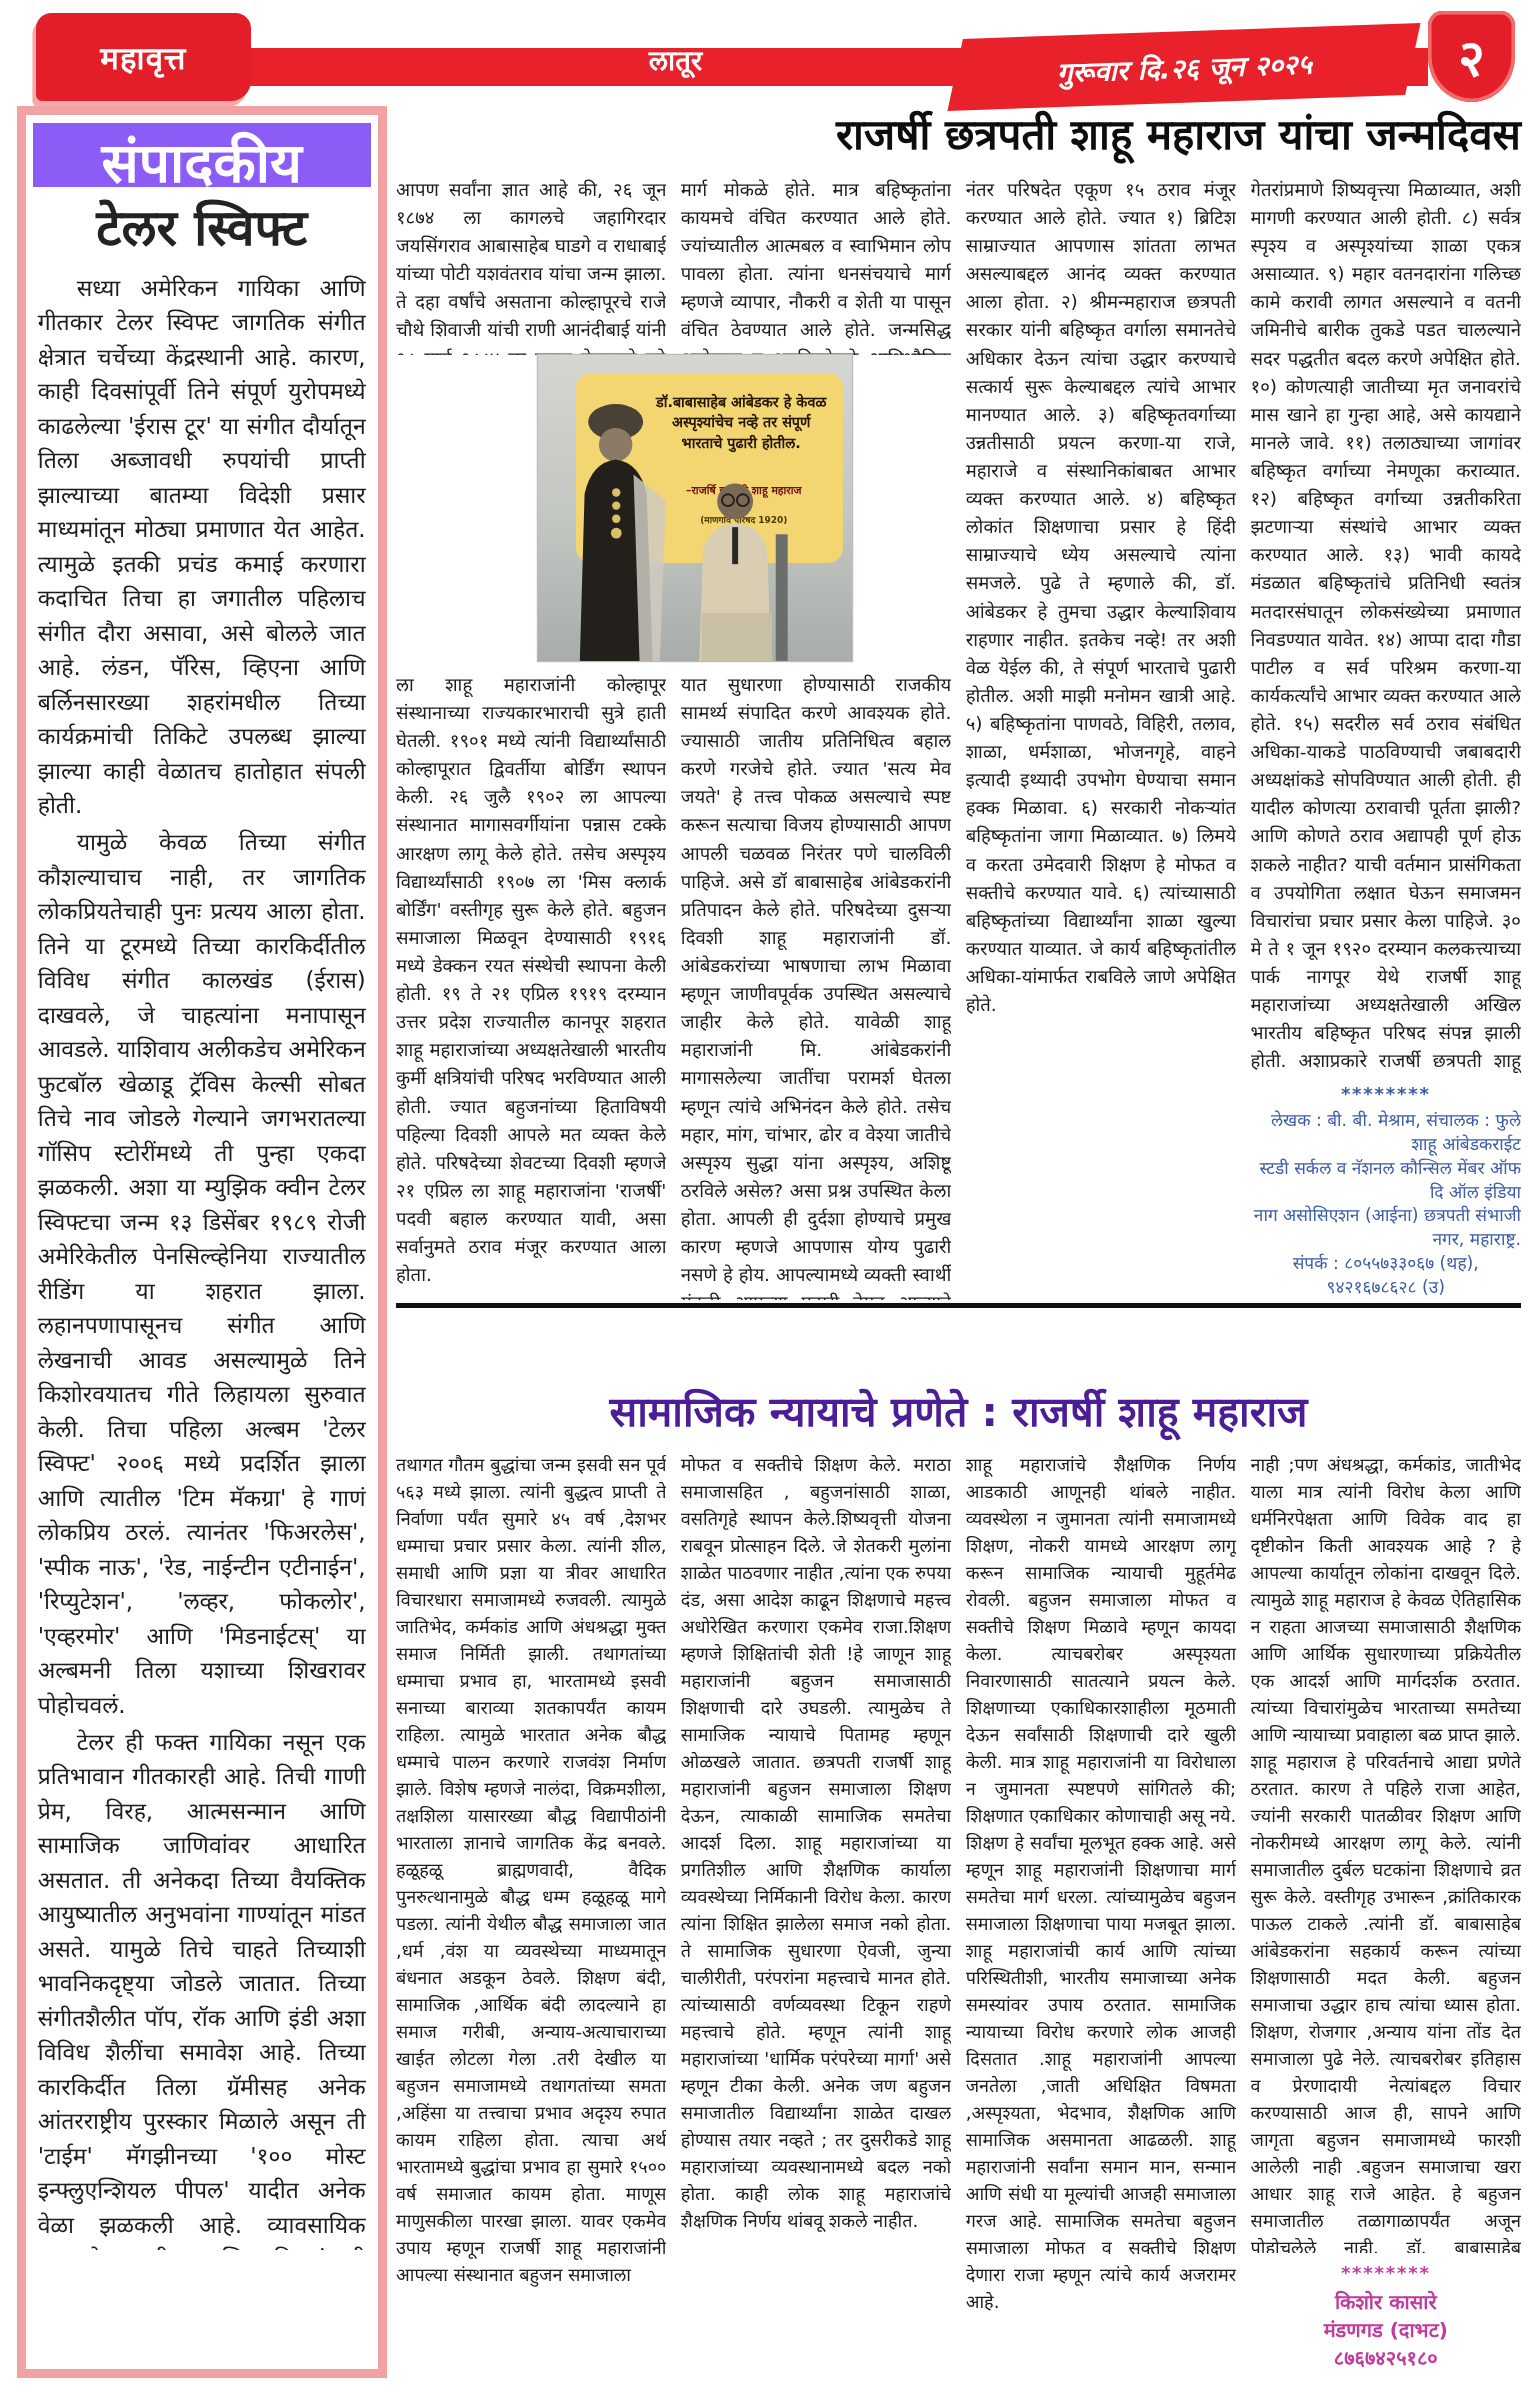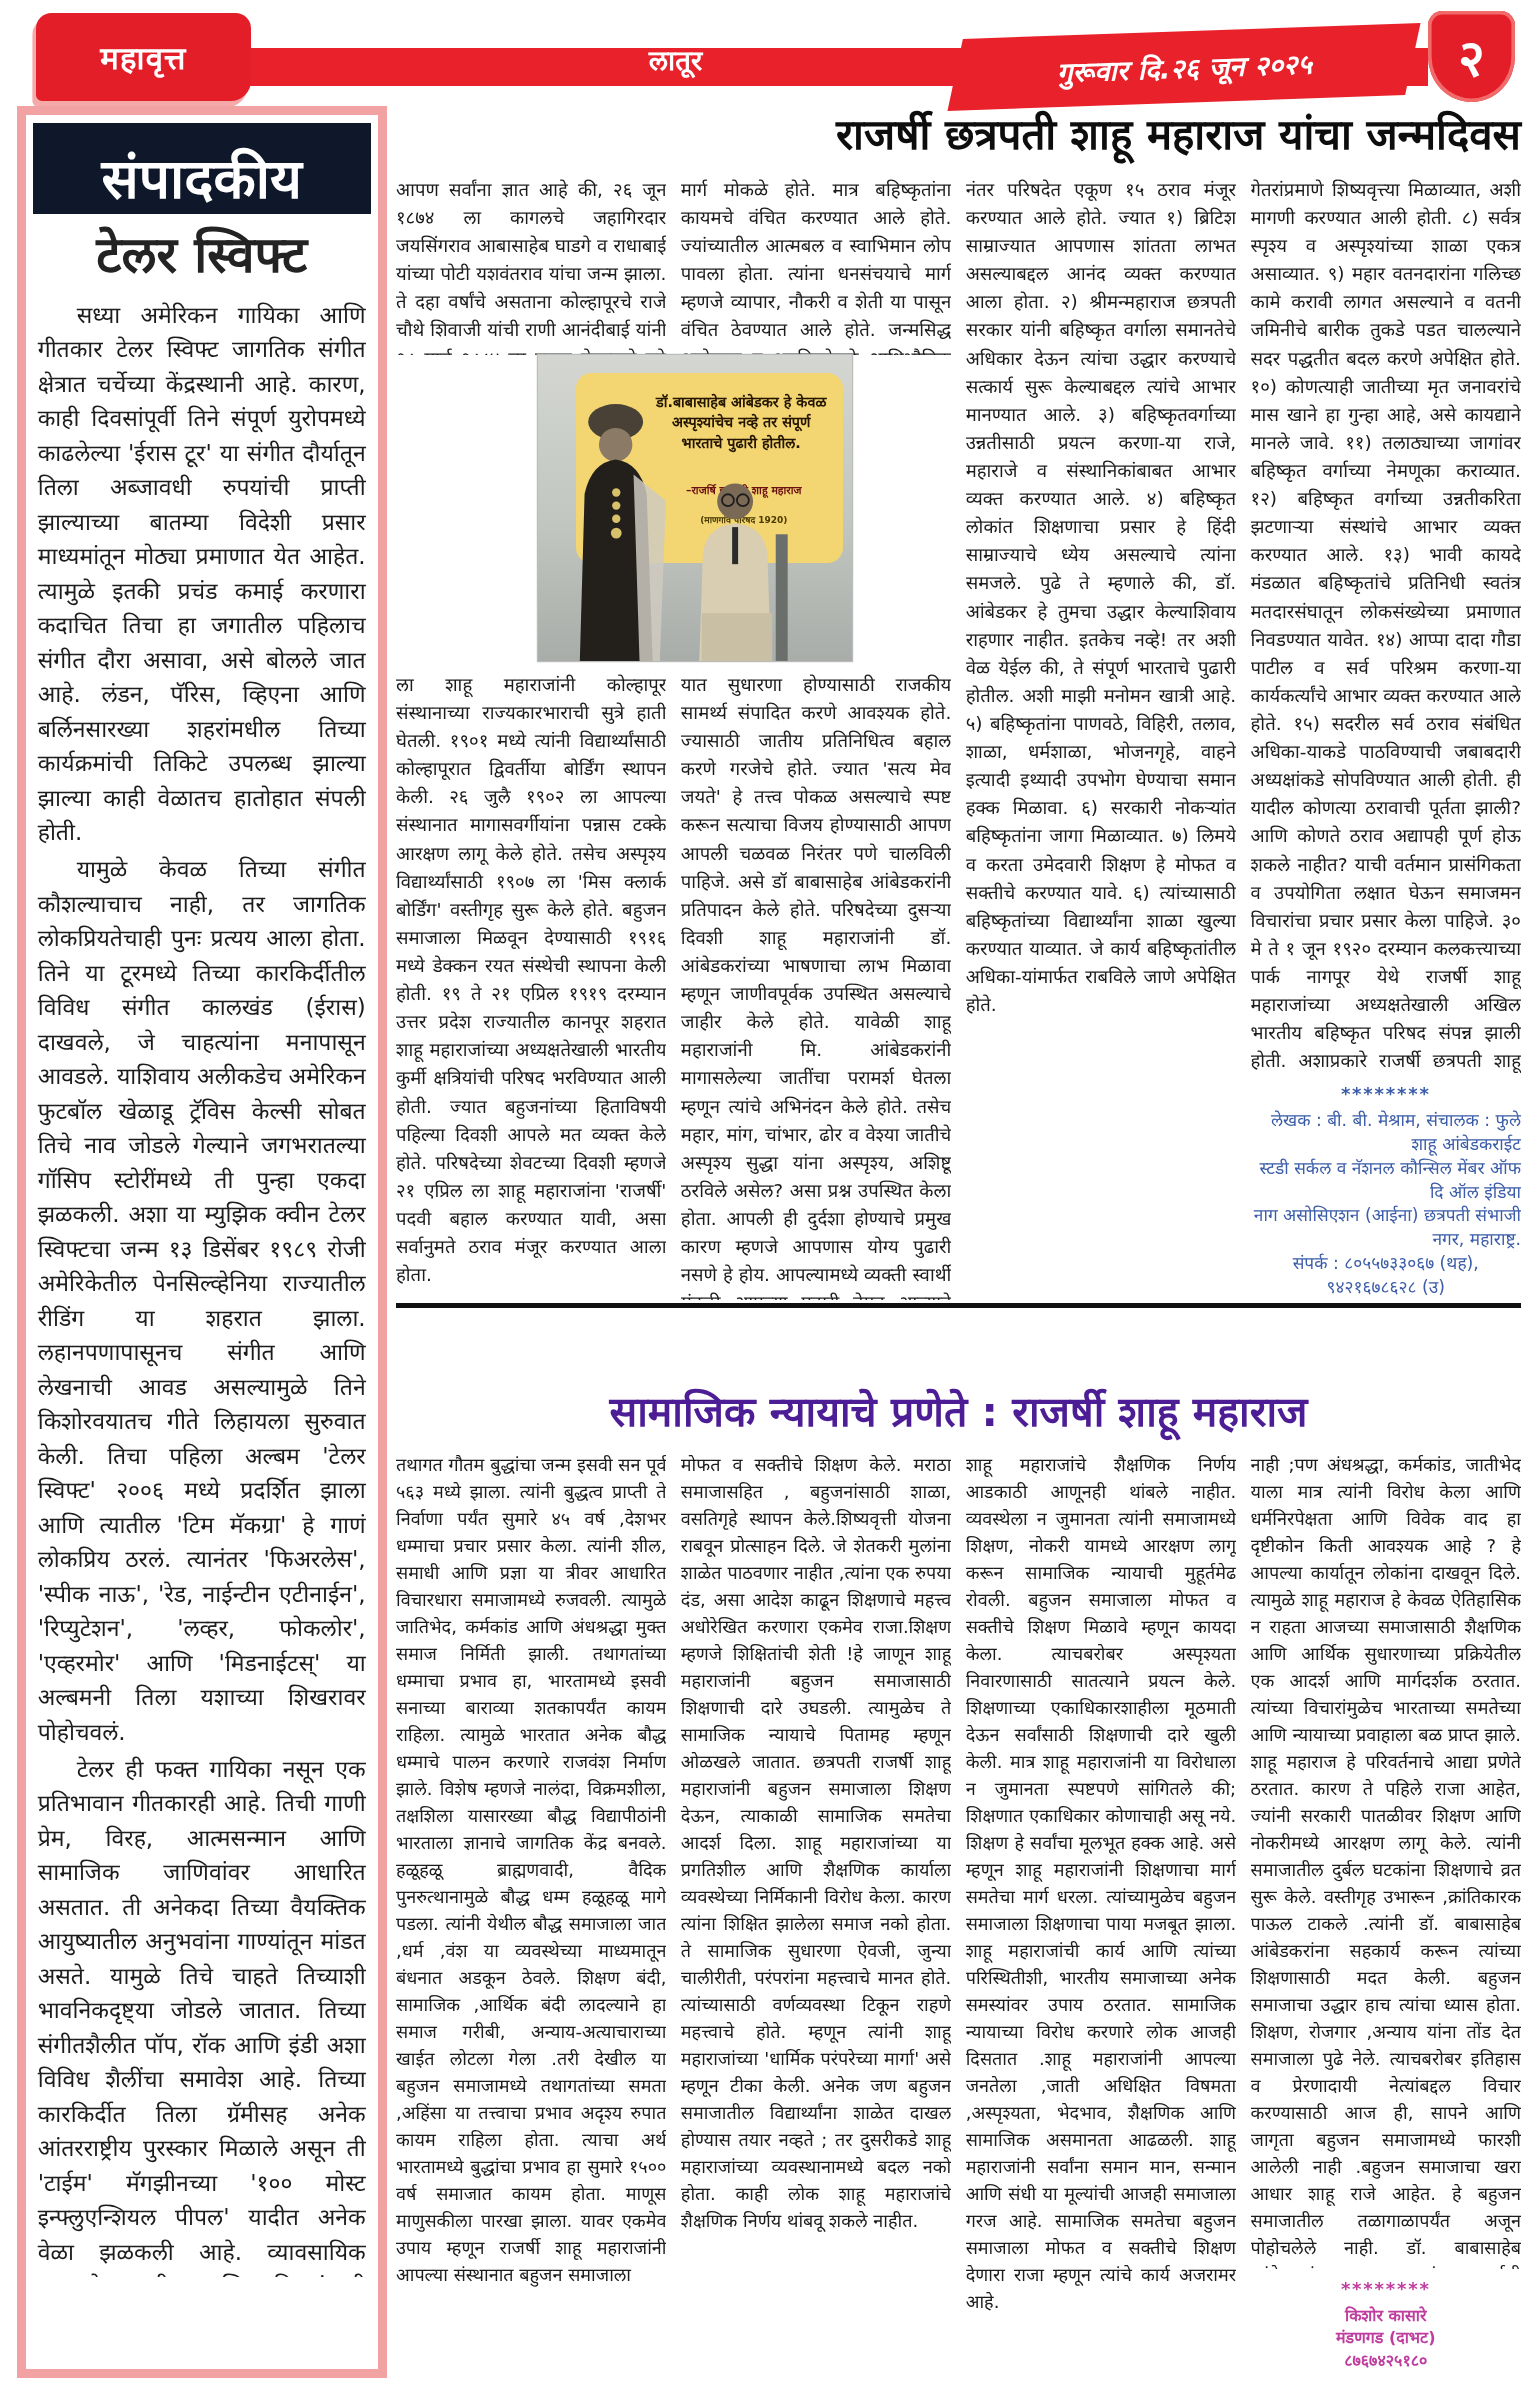--- a/index.html
+++ b/index.html
@@ -18,22 +18,22 @@
         transform:skewX(-14deg) rotate(-2deg);display:flex;align-items:center;justify-content:center;}
   .date-ribbon span{transform:skewX(14deg);color:#fff;font-size:27.5px;font-weight:bold;font-style:italic;}
   .page-badge{position:absolute;left:1428px;top:10.8px;width:87px;height:91px;background:#e31e29;
         border-radius:14.4px 14.4px 50% 50%;display:flex;align-items:center;justify-content:center;
         box-shadow:inset 0 0 0 3.6px #f26b6b;}
   .page-badge span{color:#fff;font-size:51px;font-weight:bold;}
 
   
   .editorial{position:absolute;left:16.7px;top:106px;width:370px;height:2272px;
         border:9.6px solid #f2a2a2;background:#fff;box-sizing:border-box;overflow:hidden;}
-  .edit-banner{margin:8.4px 7.2px 4.8px;height:91px;background:#0f172a;display:flex;
-        align-items:flex-end;justify-content:center;}
+  .edit-banner{margin:8.4px 7.2px 4.8px;height:64px;background:#8b5cf6;display:flex;
+        align-items:flex-start;justify-content:center;}
   .edit-banner span{color:#fff;font-size:55px;font-weight:bold;}
   .edit-headline{text-align:center;font-size:50px;font-weight:bold;color:#232323;margin:4.8px 0 10.8px;}
   .edit-body{padding:0 12px;font-size:23px;line-height:1.5;text-align:justify;color:#1c1c1c;
         height:1979px;overflow:hidden;}
   .edit-body p{margin:0 0 2.4px;text-indent:1.7em;}
 
   
   .main-article{position:absolute;left:396px;top:109px;width:1125px;height:1266px;}
   .ma-head{text-align:right;font-weight:bold;color:#0d0d0d;line-height:1.25;}
   .ma-head .l1{font-size:42px;}
@@ -66,21 +66,21 @@
 
   
   .article2{position:absolute;left:396px;top:1382px;width:1125px;height:1009px;}
   .a2-head{text-align:center;font-weight:bold;font-size:41px;color:#4c1d95;margin:0 0 13px;}
   .a2-body{height:921px;display:flex;gap:14.4px;font-size:18px;line-height:1.5;text-align:justify;}
   .a2-col{flex:1;overflow:hidden;display:flex;flex-direction:column;}
   .a2-col p{margin:0 0 3.6px;}
   .a2-col .cont{flex:1;overflow:hidden;}
   .a2-footer{margin-top:3.6px;text-align:center;color:#bf3d9e;font-weight:bold;}
   .a2-footer .stars{color:#bf3d9e;}
-  .a2-footer .ln{font-size:16px;line-height:1.4;}
+  .a2-footer .ln{font-size:20px;line-height:1.4;}
 </style>
 </head>
 <body>
 
 <div id="page">
 
   <header>
     <div class="band"></div>
     <div class="logo">
       <span>महावृत्त</span>

